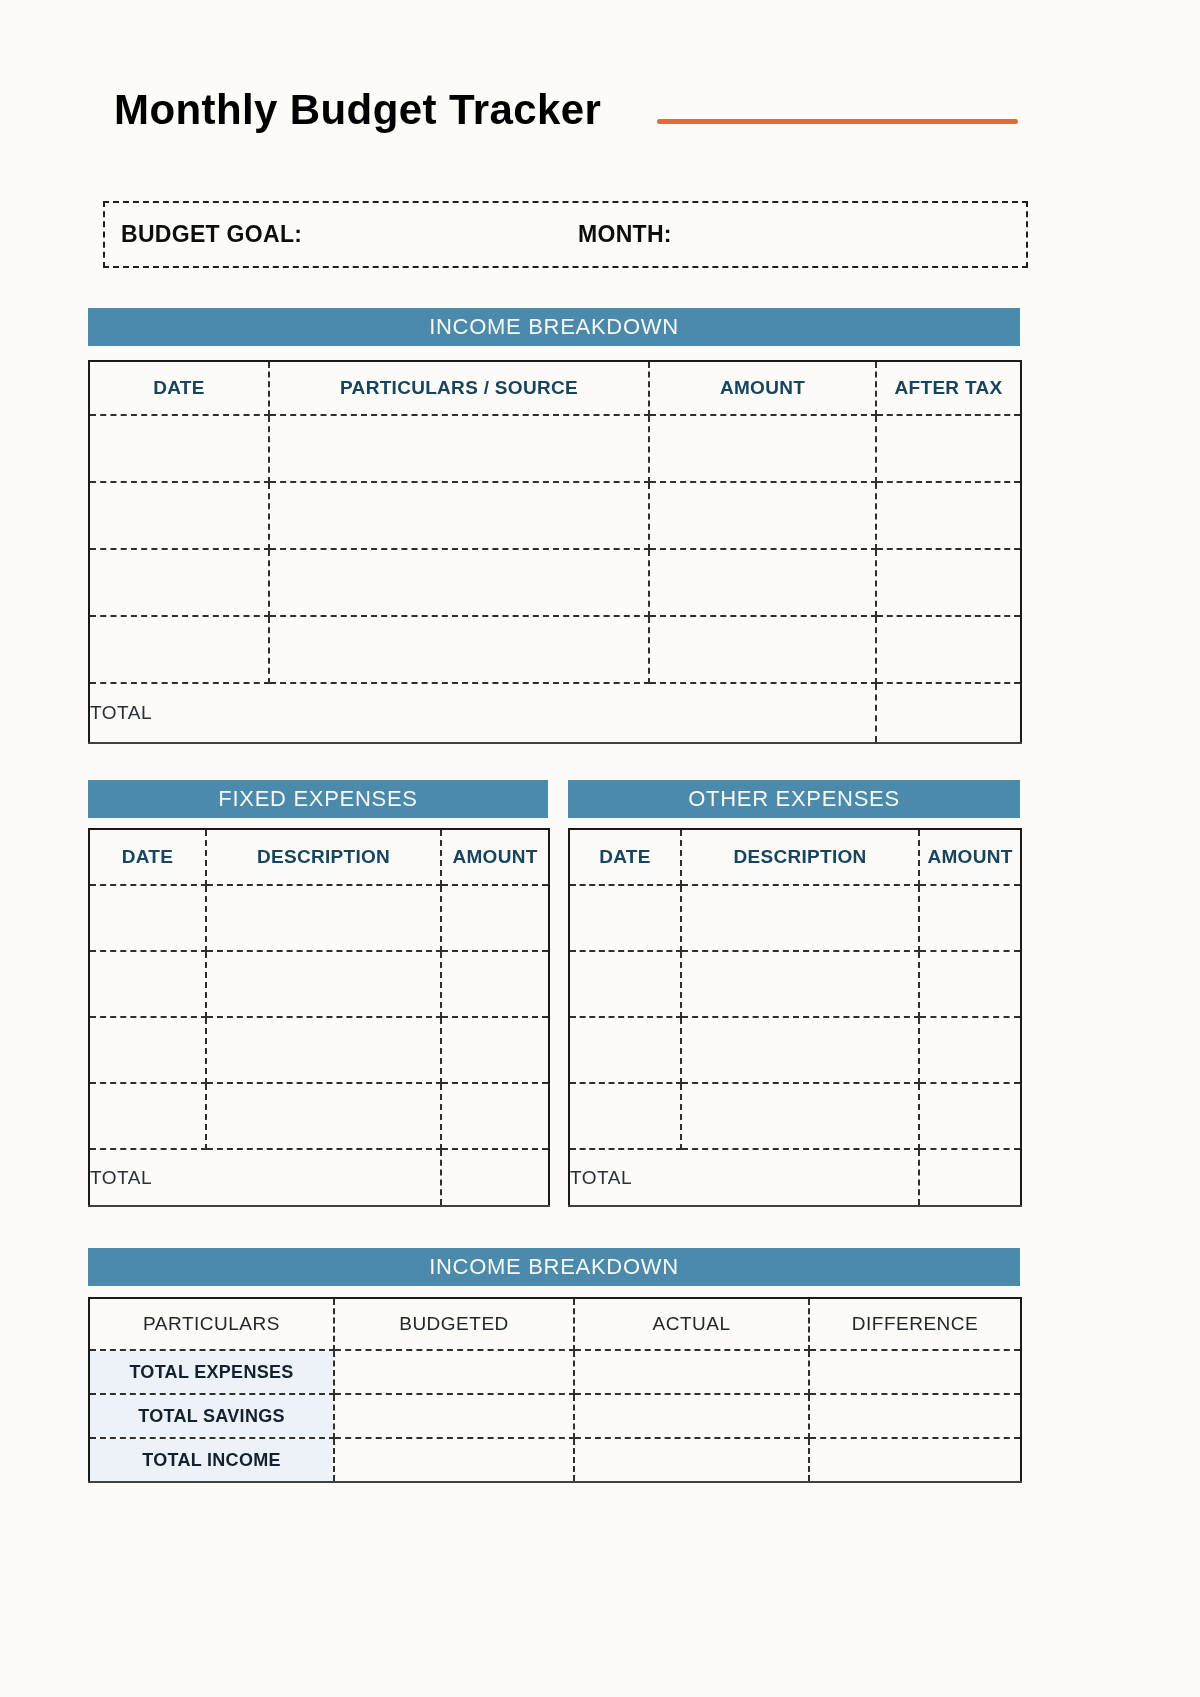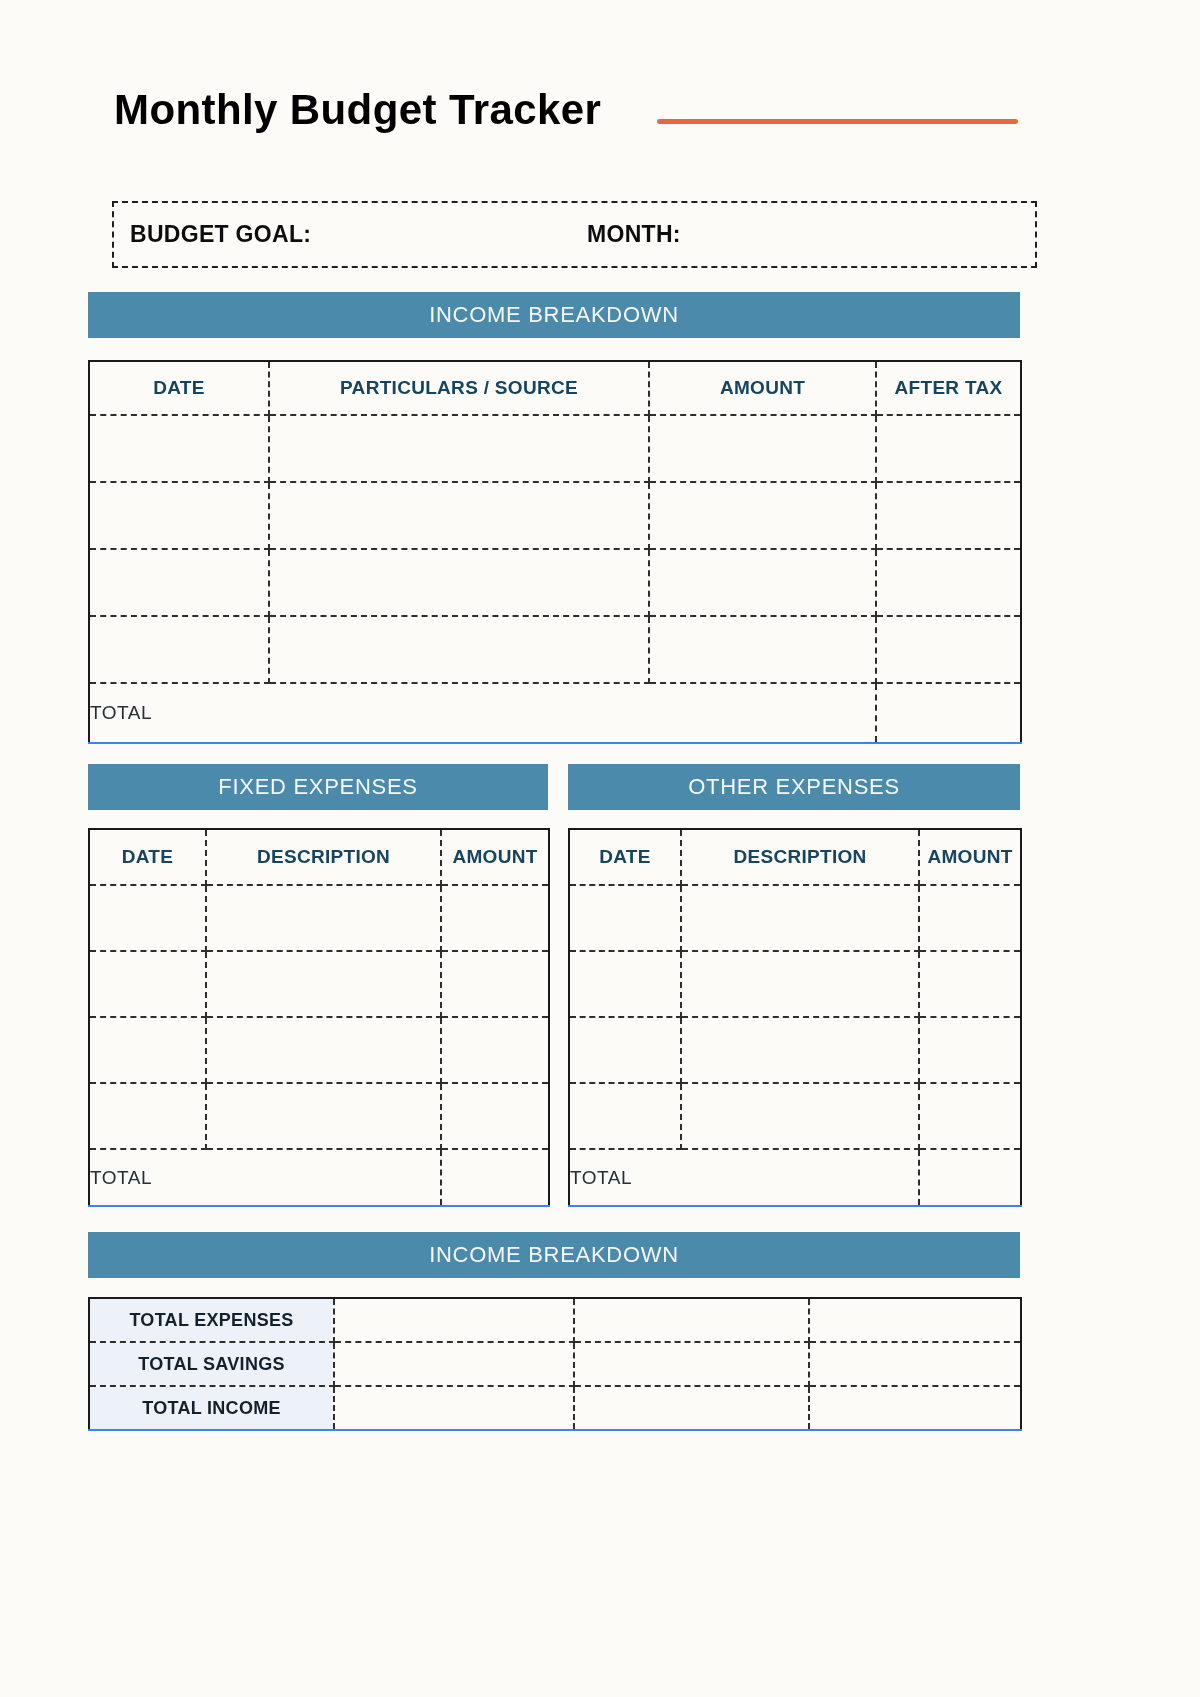--- a/index.html
+++ b/index.html
@@ -17,54 +17,54 @@
     left:114px;top:86px;
     font-size:42px;font-weight:bold;color:#000000;letter-spacing:0.4px;
   }
   .title-divider{
     left:657px;top:119px;width:361px;height:5px;
     background:#e8673f;border-radius:3px;
   }
 
   
   .goal-box{
-    left:112px;top:201px;width:921px;height:63px;
+    left:103px;top:201px;width:921px;height:63px;
     border:2px dashed #1f1f1f;
     display:flex;align-items:center;
   }
   .goal-label{
     margin-left:16px;font-size:23px;font-weight:bold;color:#0d0d0d;letter-spacing:0.3px;
   }
   .month-label{
     position:absolute;left:473px;margin-left:0;
   }
 
   
   .section-bar{
-    height:46px;background:#4b8aaa;color:#f5f9fb;
+    height:38px;background:#4b8aaa;color:#f5f9fb;
     display:flex;align-items:center;justify-content:center;
-    font-size:22px;letter-spacing:0.7px;
+    font-size:22px;letter-spacing:0.7px;margin-top:16px;
   }
   #income-bar{left:88px;top:292px;width:932px;}
   #fixed-bar{left:88px;top:764px;width:460px;}
   #other-bar{left:568px;top:764px;width:452px;}
   #summary-bar{left:88px;top:1232px;width:932px;}
 
   
   table.grid{
     border-collapse:collapse;table-layout:fixed;
     border:2px solid #1a1a1a;
   }
   .grid th,.grid td{
     border-right:2px dashed #2e2e2e;
     border-bottom:2px dashed #2e2e2e;
     padding:0;overflow:hidden;
   }
   .grid th:last-child,.grid td:last-child{border-right:2px solid #1a1a1a;}
-  .grid tr:last-child td{border-bottom:2px solid #3b82f6;}
+  .grid tr:last-child td{border-bottom:2px solid #404040;}
   .grid th{
     color:#17455f;font-size:19px;font-weight:bold;
     text-align:center;letter-spacing:0.3px;
   }
   .total-cell{
     font-size:19px;color:#272f3a;text-align:left;
     padding-left:16px;letter-spacing:0.5px;
   }
 
   #income-table{left:88px;top:360px;width:932px;}
@@ -234,20 +234,26 @@
   <div class="abs section-bar" id="summary-bar">INCOME BREAKDOWN</div>
 
   <table class="abs grid" id="summary-table">
     <colgroup>
       <col style="width:245px">
         <col style="width:240px">
         <col style="width:235px">
         <col style="width:212px">
     </colgroup>
     <tbody>
+      <tr class="head-row">
+        <th>PARTICULARS</th>
+        <th>BUDGETED</th>
+        <th>ACTUAL</th>
+        <th>DIFFERENCE</th>
+      </tr>
       <tr class="data-row">
         <td class="label-cell">TOTAL EXPENSES</td>
         <td></td>
           <td></td>
           <td></td>
       </tr>
       <tr class="data-row">
         <td class="label-cell">TOTAL SAVINGS</td>
         <td></td>
           <td></td>

